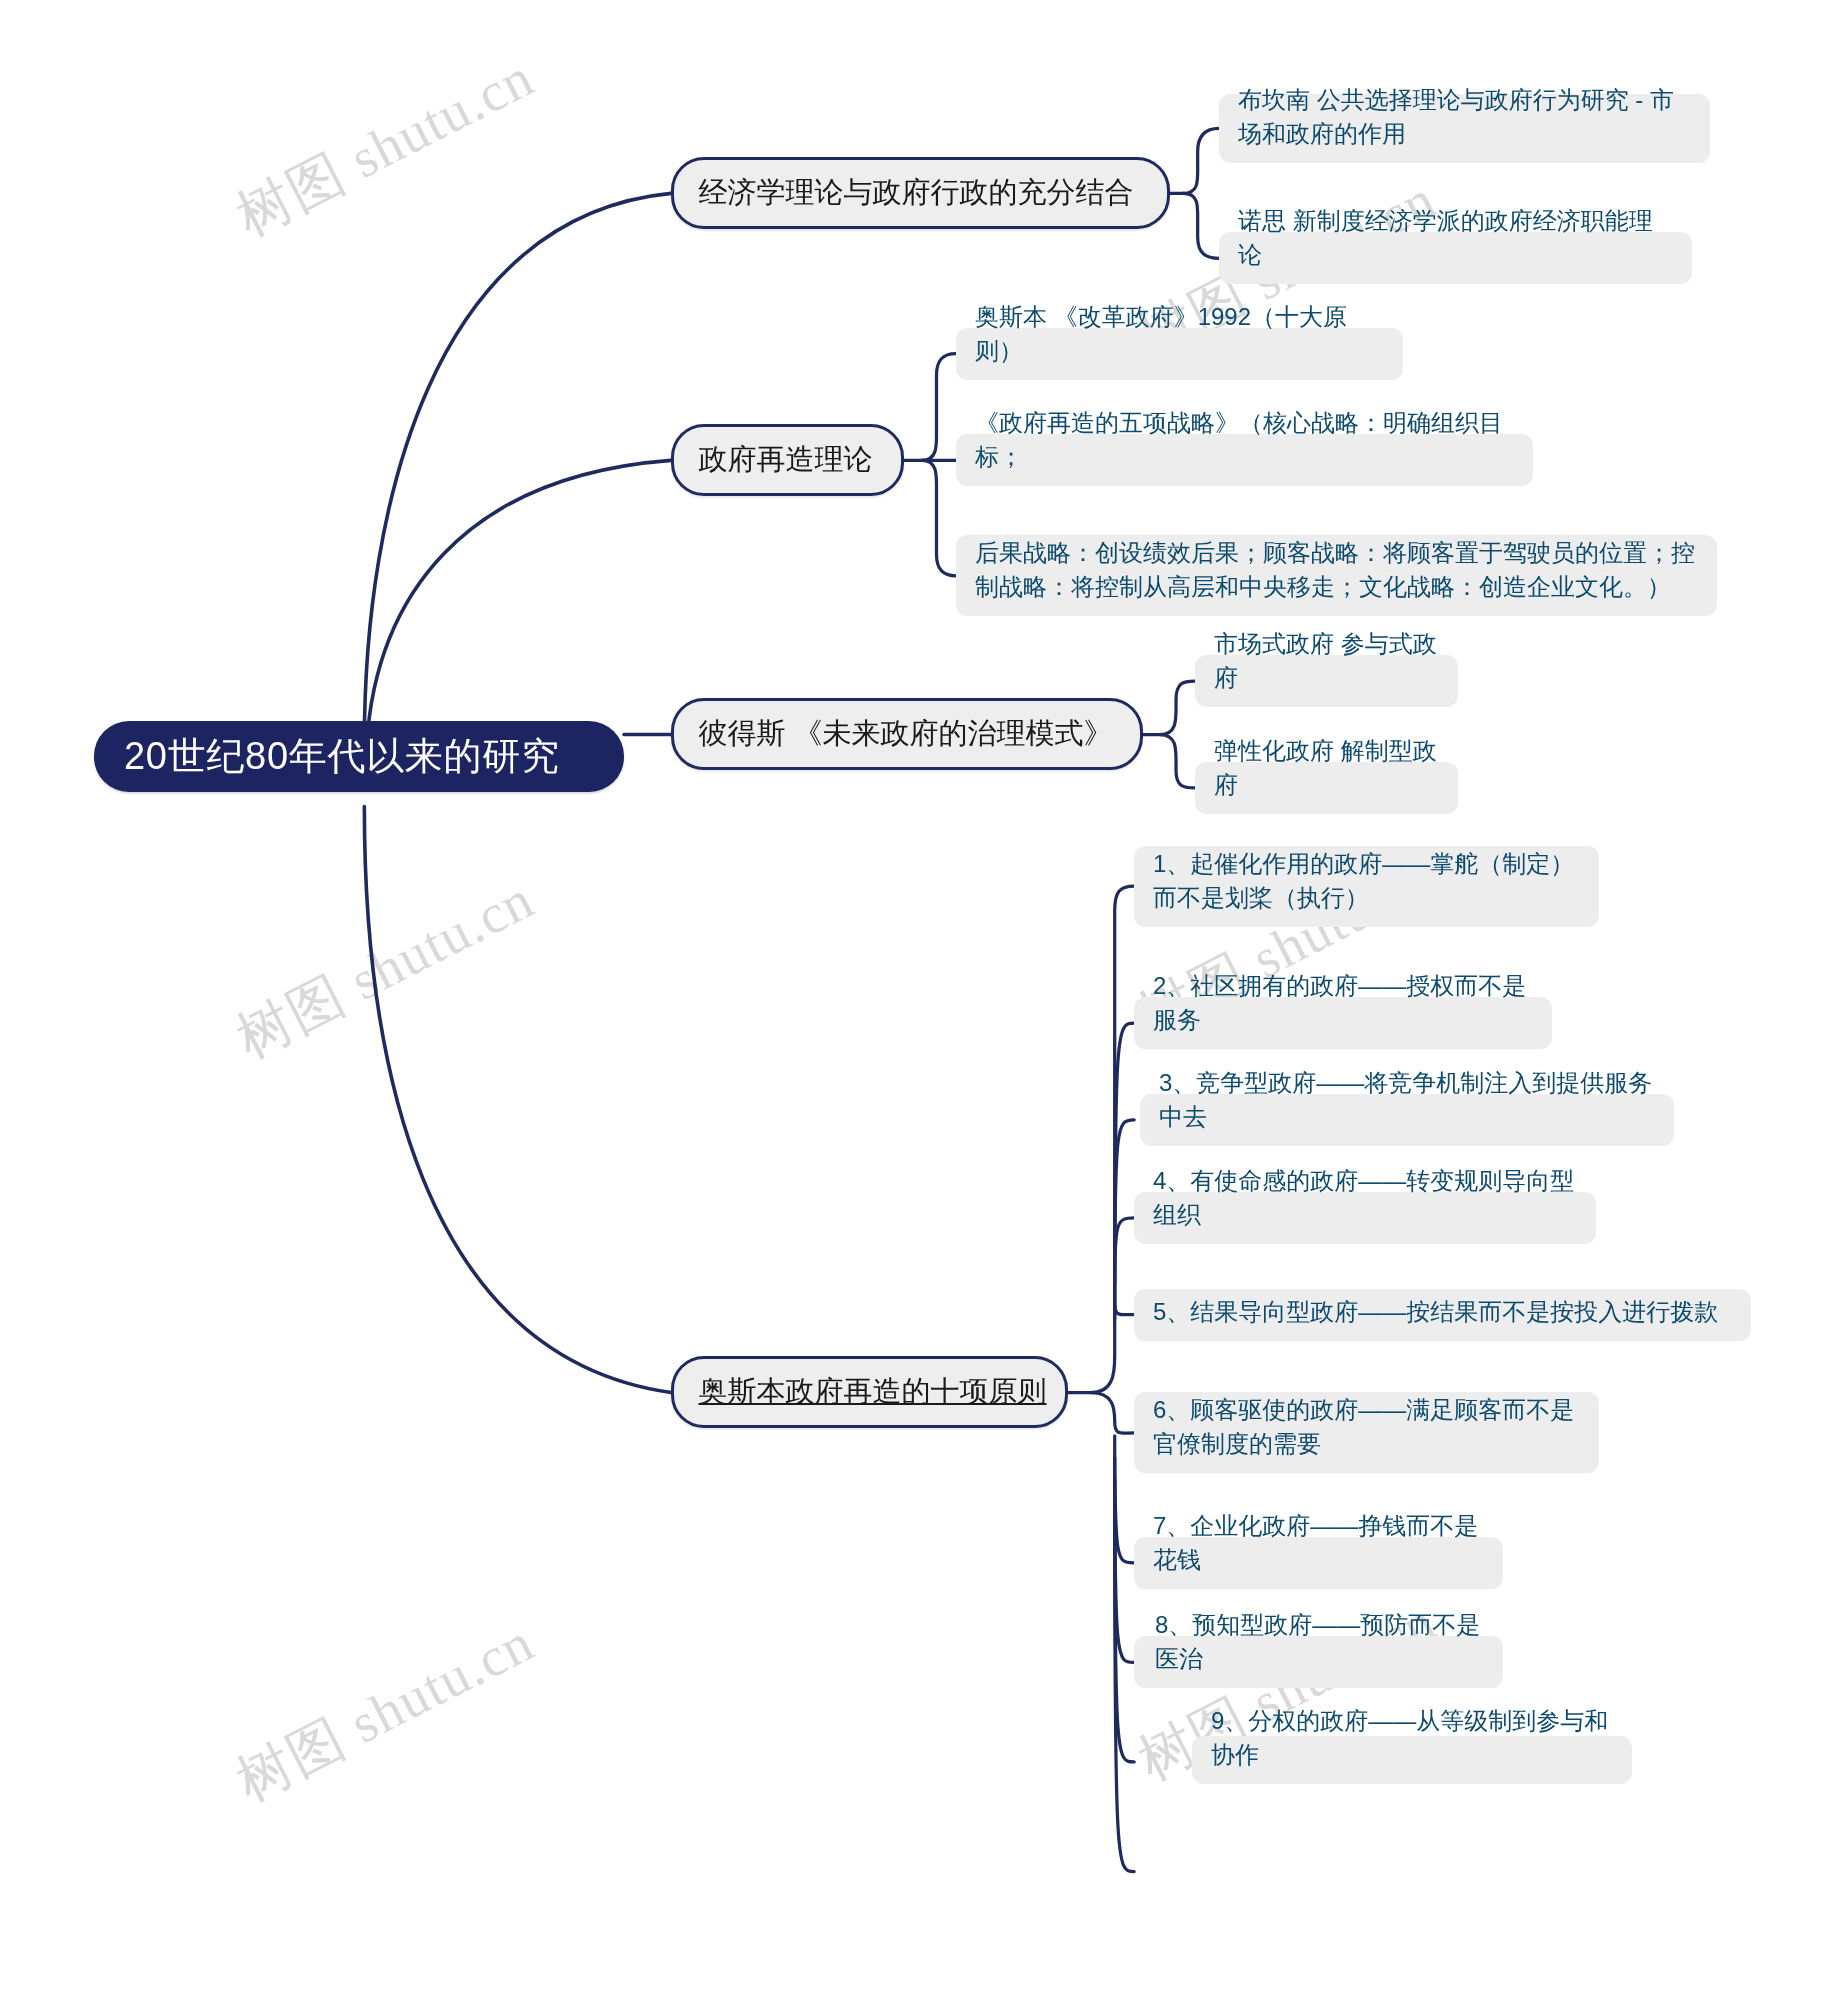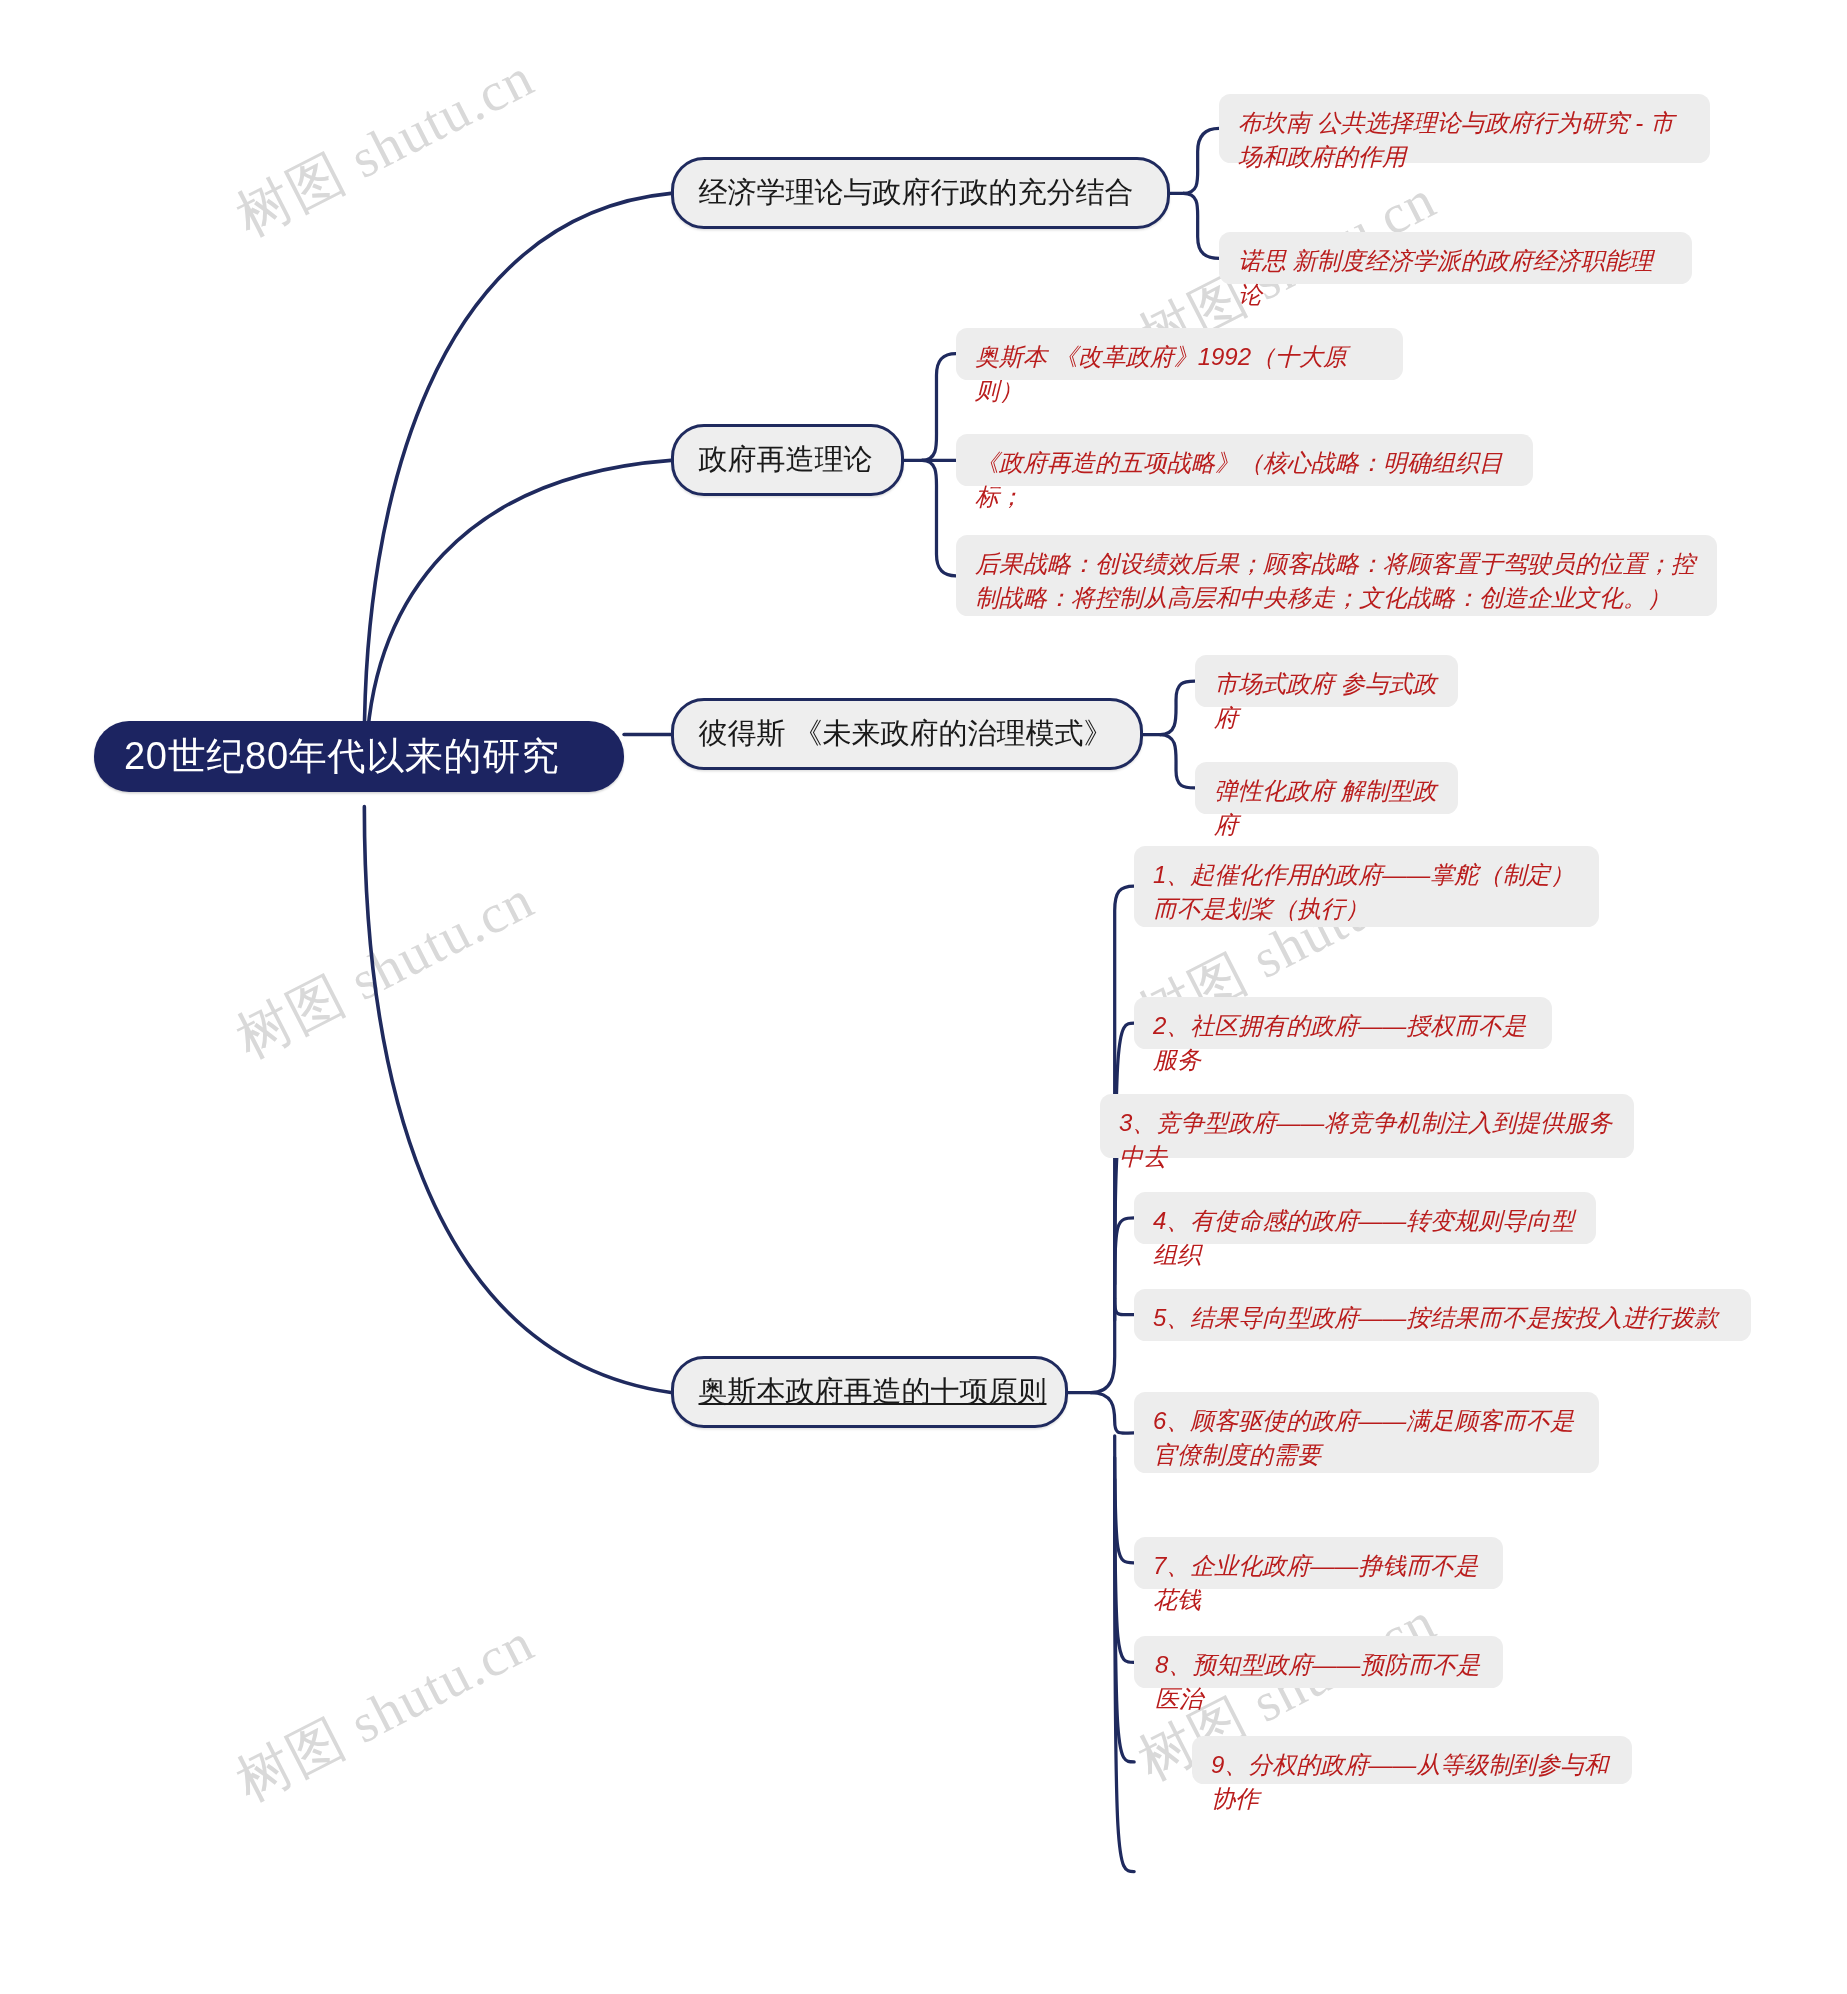--- a/index.html
+++ b/index.html
@@ -78,26 +78,25 @@
     color: #1a1a1a;
     font-size: 29px;
     padding: 0 24.5px;
     white-space: nowrap;
     box-shadow: 0 1.4px 2.2px rgba(0,0,0,0.12);
   }
 
   .leaf-node {
     background: #ededed;
     border-radius: 11.5px;
-    color: #b91c1c;
+    color: #0c4a6e;
     font-size: 24px;
     line-height: 1.42;
     padding: 11.5px 19px;
-    align-items: flex-start;
-    font-style: italic;
+    align-items: flex-end;
   }
   .leaf-node .txt { display: block; }
 </style>
 </head>
 <body>
 
 <div id="canvas">
 
   <div class="wm" style="left:224px; top:188px;">树图 shutu.cn</div>
   <div class="wm" style="left:1126px; top:310px;">树图 shutu.cn</div>
@@ -182,21 +181,21 @@
   <div class="node branch-node" style="left:671px; top:1356px; width:397px; height:72px;text-decoration:underline;">
     <span>奥斯本政府再造的十项原则</span>
   </div>
 
   <div class="node leaf-node" style="left:1134px; top:846px; width:465px; height:81px;">
     <span class="txt">1、起催化作用的政府——掌舵（制定）而不是划桨（执行）</span>
   </div>
   <div class="node leaf-node" style="left:1134px; top:997px; width:418px; height:52px;">
     <span class="txt">2、社区拥有的政府——授权而不是服务</span>
   </div>
-  <div class="node leaf-node" style="left:1100px; top:1094px; width:534px; height:64px;">
+  <div class="node leaf-node" style="left:1140px; top:1094px; width:534px; height:52px;">
     <span class="txt">3、竞争型政府——将竞争机制注入到提供服务中去</span>
   </div>
   <div class="node leaf-node" style="left:1134px; top:1192px; width:462px; height:52px;">
     <span class="txt">4、有使命感的政府——转变规则导向型组织</span>
   </div>
   <div class="node leaf-node" style="left:1134px; top:1289px; width:617px; height:52px;">
     <span class="txt">5、结果导向型政府——按结果而不是按投入进行拨款</span>
   </div>
   <div class="node leaf-node" style="left:1134px; top:1392px; width:465px; height:81px;">
     <span class="txt">6、顾客驱使的政府——满足顾客而不是官僚制度的需要</span>

